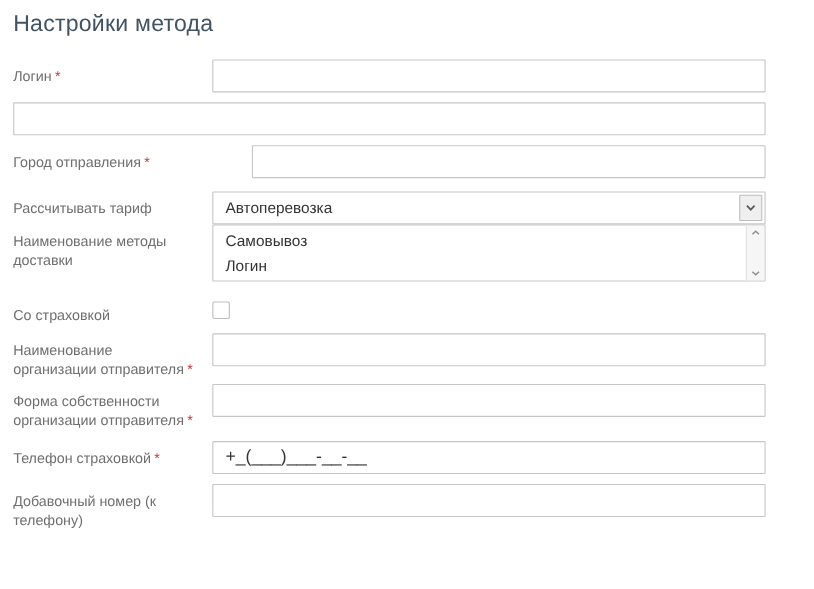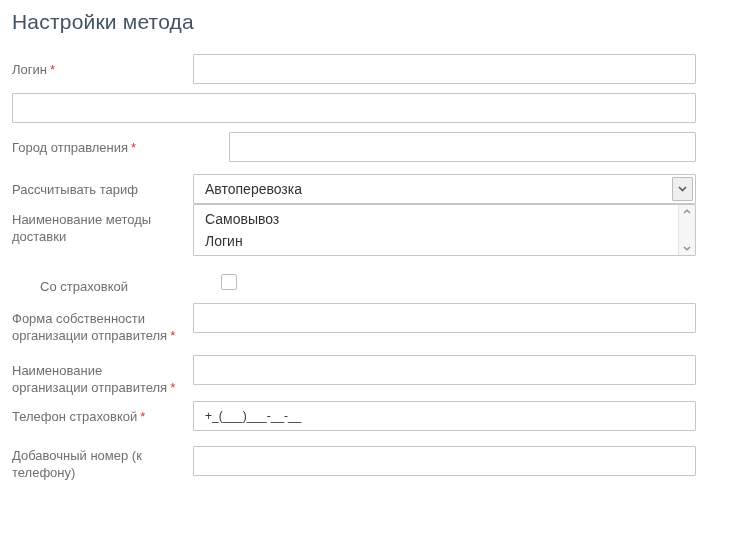--- a/index.html
+++ b/index.html
@@ -14,45 +14,45 @@
     font-size: 21px;
     font-weight: 400;
     color: #435363;
     margin: 2px 0 20px 0;
     letter-spacing: 0.2px;
   }
   .row { display: flex; align-items: flex-start; margin-bottom: 9px; }
   .row.mb12 { margin-bottom: 12px; gap: 36px; }
   .row.mb16 { margin-bottom: 0; }
   .row.mb15 { margin-bottom: 15px; }
-  .row.mb8  { margin-bottom: 8px; margin-left: 28px; }
+  .row.mb8  { margin-bottom: 8px; }
   .row.mb5  { margin-bottom: 5px; }
   .row.mb11 { margin-bottom: 11px; }
-  .row.mb0  { margin-bottom: 16px; align-items: center; }
+  .row.mb0  { margin-bottom: 16px; }
   .lbl {
     flex: 0 0 181px;
     box-sizing: border-box;
     padding: 7px 14px 0 0;
     font-size: 13px;
     line-height: 17px;
     color: #6f6f6f;
   }
   .req { color: #ca3d3d; margin-left: 3px; }
   .fld { flex: 1; min-width: 0; }
   .ti {
     display: block;
     width: 100%;
     box-sizing: border-box;
     height: 30px;
     border: 1px solid #c6c6c6;
     border-radius: 1px;
     background: #fff;
     padding: 0 11px;
     font-family: "Liberation Sans", sans-serif;
-    font-size: 12px;
+    font-size: 16px;
     color: #333;
     outline: none;
   }
   
   .sel {
     position: relative;
     height: 30px;
     box-sizing: border-box;
     border: 1px solid #c6c6c6;
     border-radius: 1px;
@@ -176,34 +176,34 @@
   </div>
 
   <div class="row mb8">
     <div class="lbl"><span>Со страховкой</span></div>
     <div class="fld">
       <div class="cb" role="checkbox" aria-checked="false"></div>
     </div>
   </div>
 
 
+  <div class="row mb5">
+    <div class="lbl"><span>Наименование организации отправителя</span><span class="req">*</span></div>
+    <div class="fld">
+        <input class="ti" type="text" value="" style="">
+      </div>
+  </div>
+
   <div class="row mb11">
     <div class="lbl"><span>Форма собственности организации отправителя</span><span class="req">*</span></div>
     <div class="fld">
         <input class="ti" type="text" value="" style="">
       </div>
   </div>
 
-  <div class="row mb5">
-    <div class="lbl"><span>Наименование организации отправителя</span><span class="req">*</span></div>
-    <div class="fld">
-        <input class="ti" type="text" value="" style="">
-      </div>
-  </div>
-
   <div class="row">
     <div class="lbl"><span>Телефон страховкой</span><span class="req">*</span></div>
     <div class="fld">
         <input class="ti" type="text" value="+_(___)___-__-__" style="">
       </div>
   </div>
 
   <div class="row mb0">
     <div class="lbl"><span>Добавочный номер (к телефону)</span></div>
     <div class="fld">

